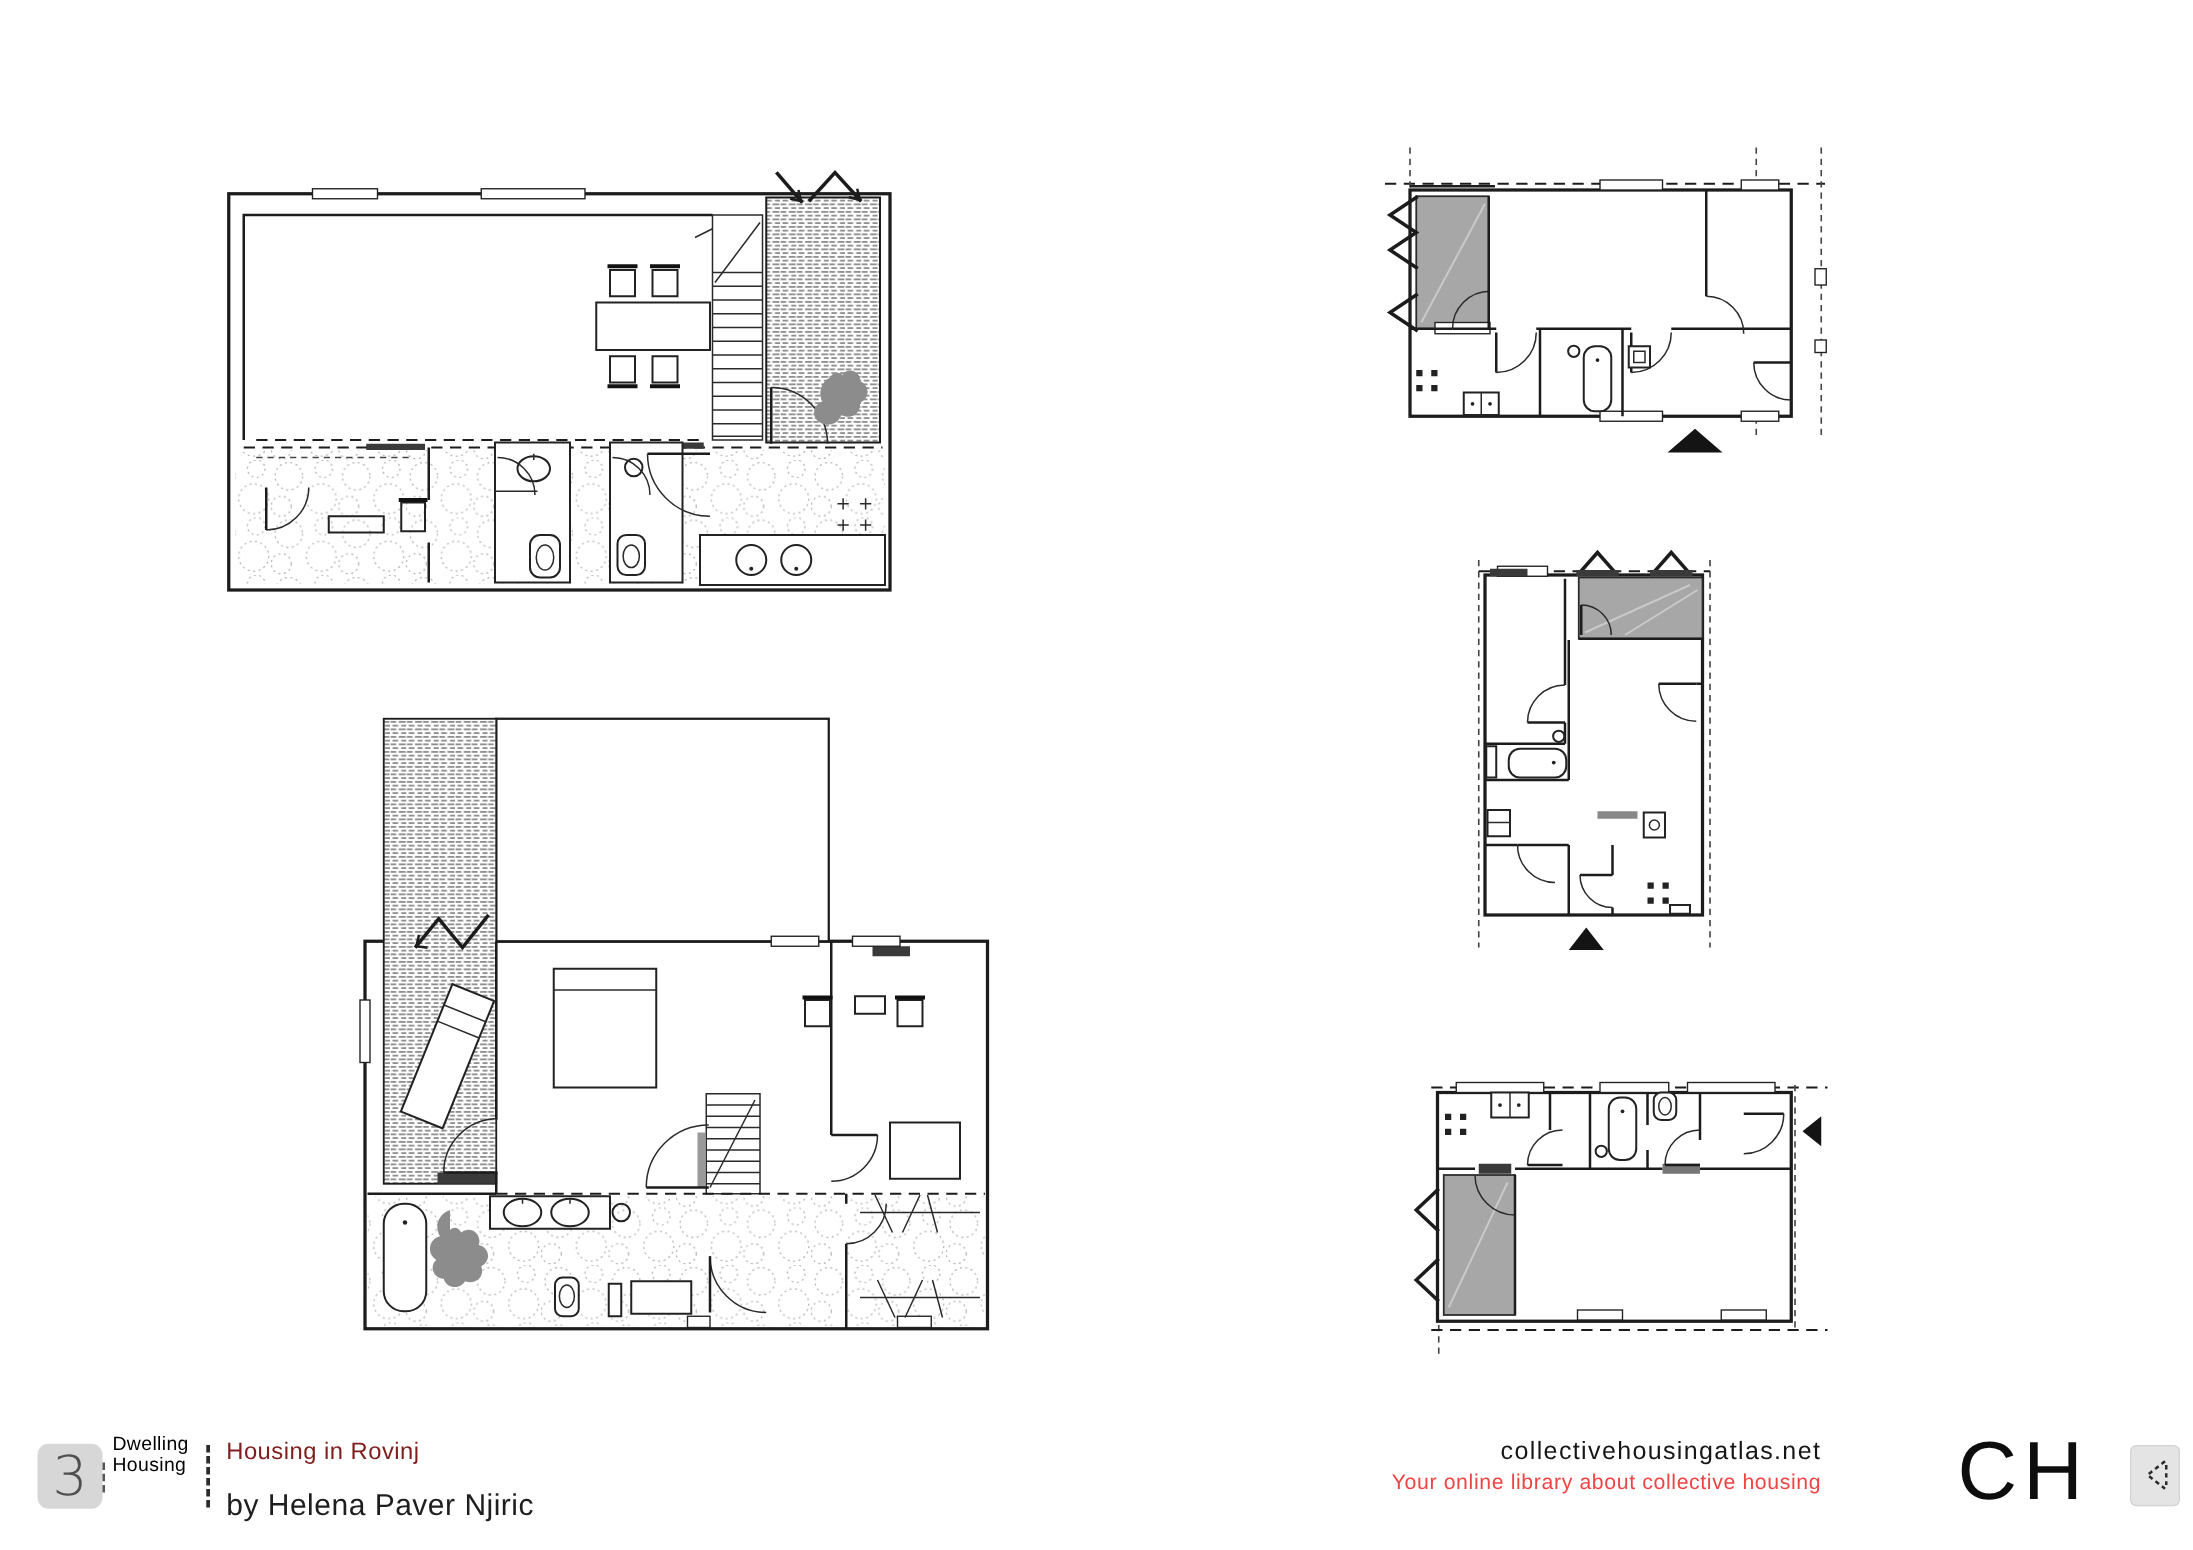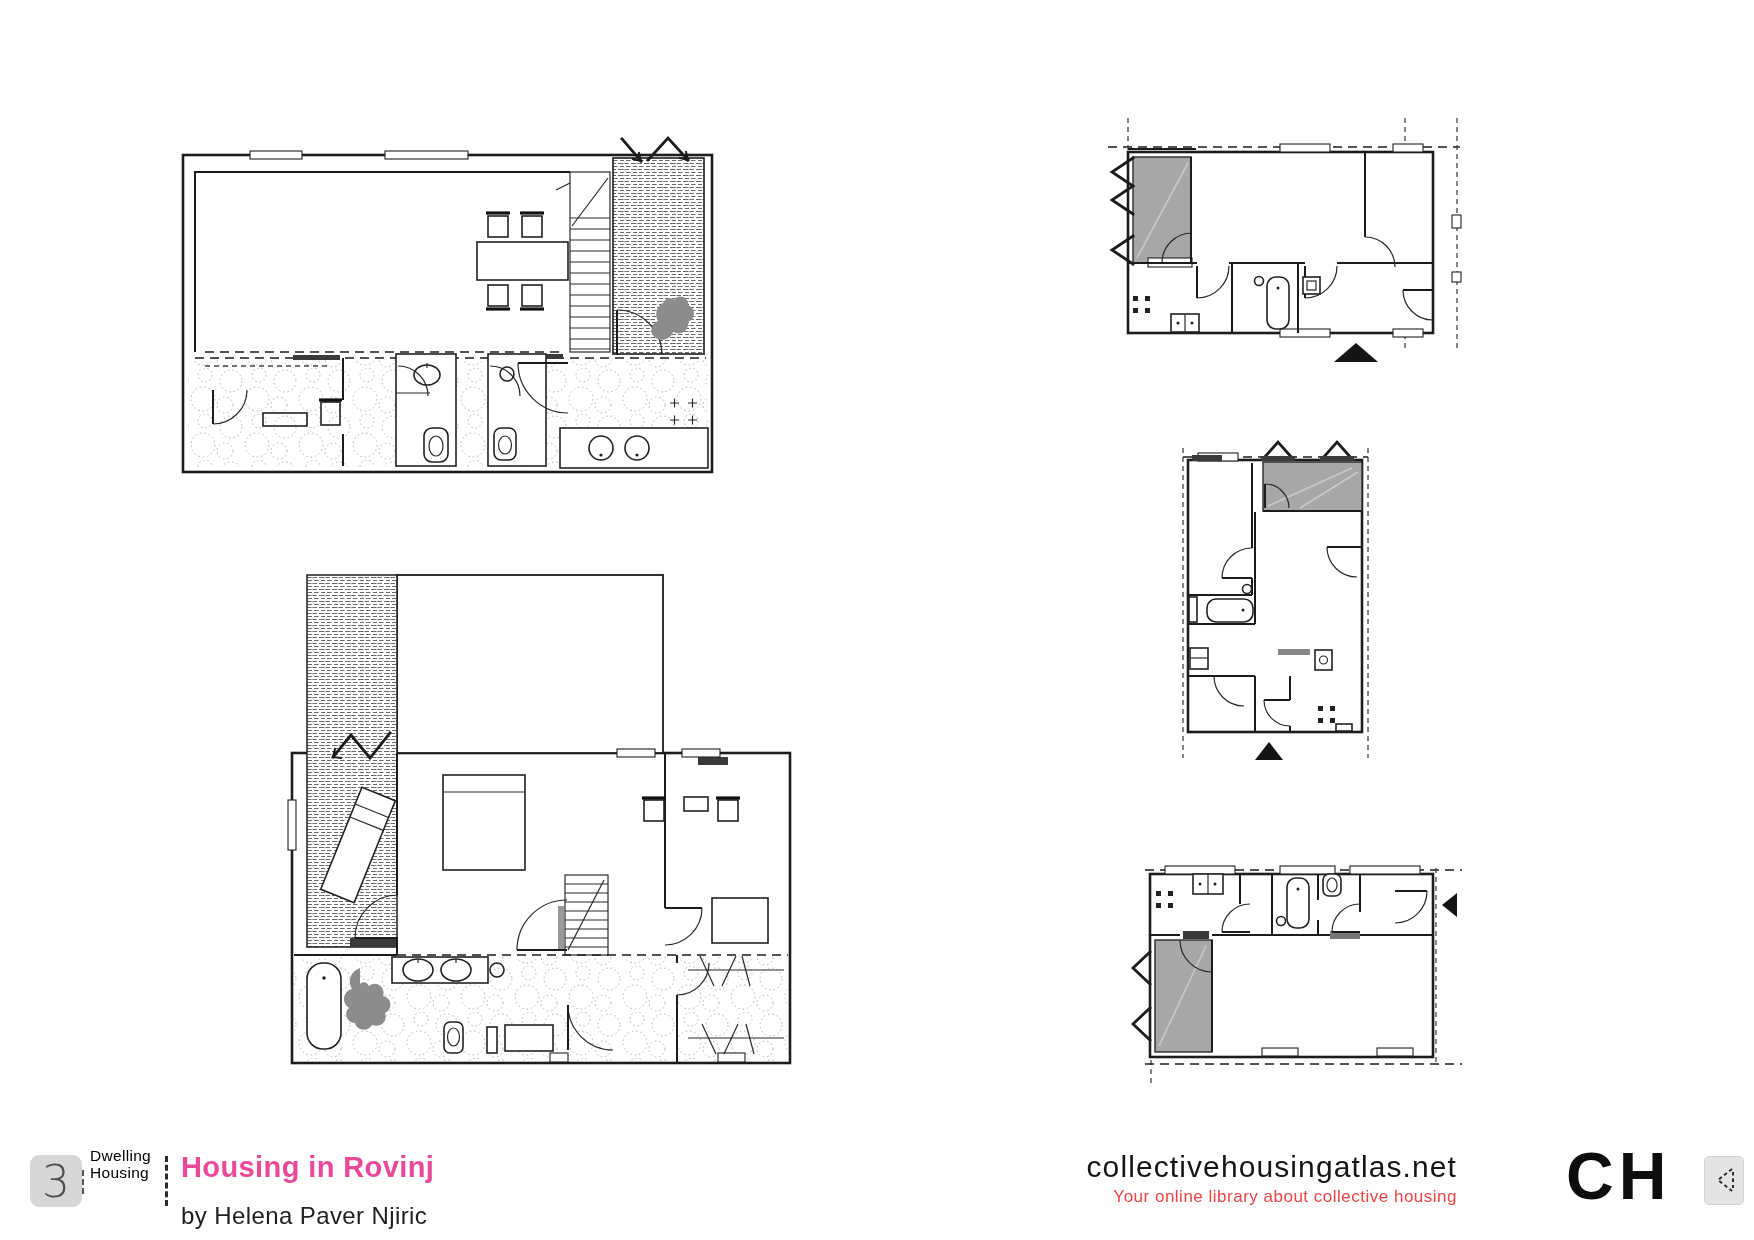--- a/index.html
+++ b/index.html
@@ -27,26 +27,26 @@
   .win{fill:#ffffff;stroke:#222;stroke-width:1.1}
 
   
   .badge{position:absolute;left:30px;top:1155px;width:52px;height:52px;background:#d7d7d7;
     border-radius:9px;display:flex;align-items:center;justify-content:center;
     font-family:"DejaVu Sans",sans-serif;font-weight:200;font-size:44px;color:#4f4f4f}
   .mini-div{position:absolute;left:82px;top:1170px;height:24px;width:0;border-left:2px dashed #555}
   .count-labels{position:absolute;left:90px;top:1147px;font-size:15.5px;line-height:17px;color:#000000;letter-spacing:.3px}
   .main-div{position:absolute;left:165px;top:1156px;height:50px;width:0;border-left:3px dashed #2b2b2b}
   .title-block{position:absolute;left:181px;top:1151px;white-space:nowrap}
-  .title{font-size:29px;font-weight:bold;color:#ec4899;letter-spacing:.4px}
+  .title{font-size:19px;font-weight:normal;color:#7f1d1d;letter-spacing:.4px}
   .byline{font-size:24px;color:#1e1e1e;margin-top:18px;letter-spacing:.4px}
   .brand-text{position:absolute;left:1057px;top:1150px;width:400px;text-align:right;white-space:nowrap}
-  .site{font-size:30px;color:#161616;letter-spacing:1.1px}
+  .site{font-size:20px;color:#161616;letter-spacing:1.1px}
   .tagline{font-size:17px;color:#ef4444;letter-spacing:.5px;margin-top:3px}
-  .ch{position:absolute;left:1566px;top:1138px;font-size:66px;font-weight:bold;color:#0d0d0d;letter-spacing:5px;white-space:nowrap}
+  .ch{position:absolute;left:1566px;top:1138px;font-size:66px;font-weight:normal;color:#0d0d0d;letter-spacing:5px;white-space:nowrap}
   .arrow-box{position:absolute;left:1704px;top:1156px;width:38px;height:47px;background:#e4e4e4;
     border:1px solid #d2d2d2;border-radius:5px}
 </style>
 </head>
 <body>
 
 <svg id="sheet" width="1754" height="1240" viewBox="0 0 1754 1240">
   <defs>
     <pattern id="deckHatch" width="13" height="6" patternUnits="userSpaceOnUse">
       <rect width="13" height="6" fill="#ffffff"></rect>

